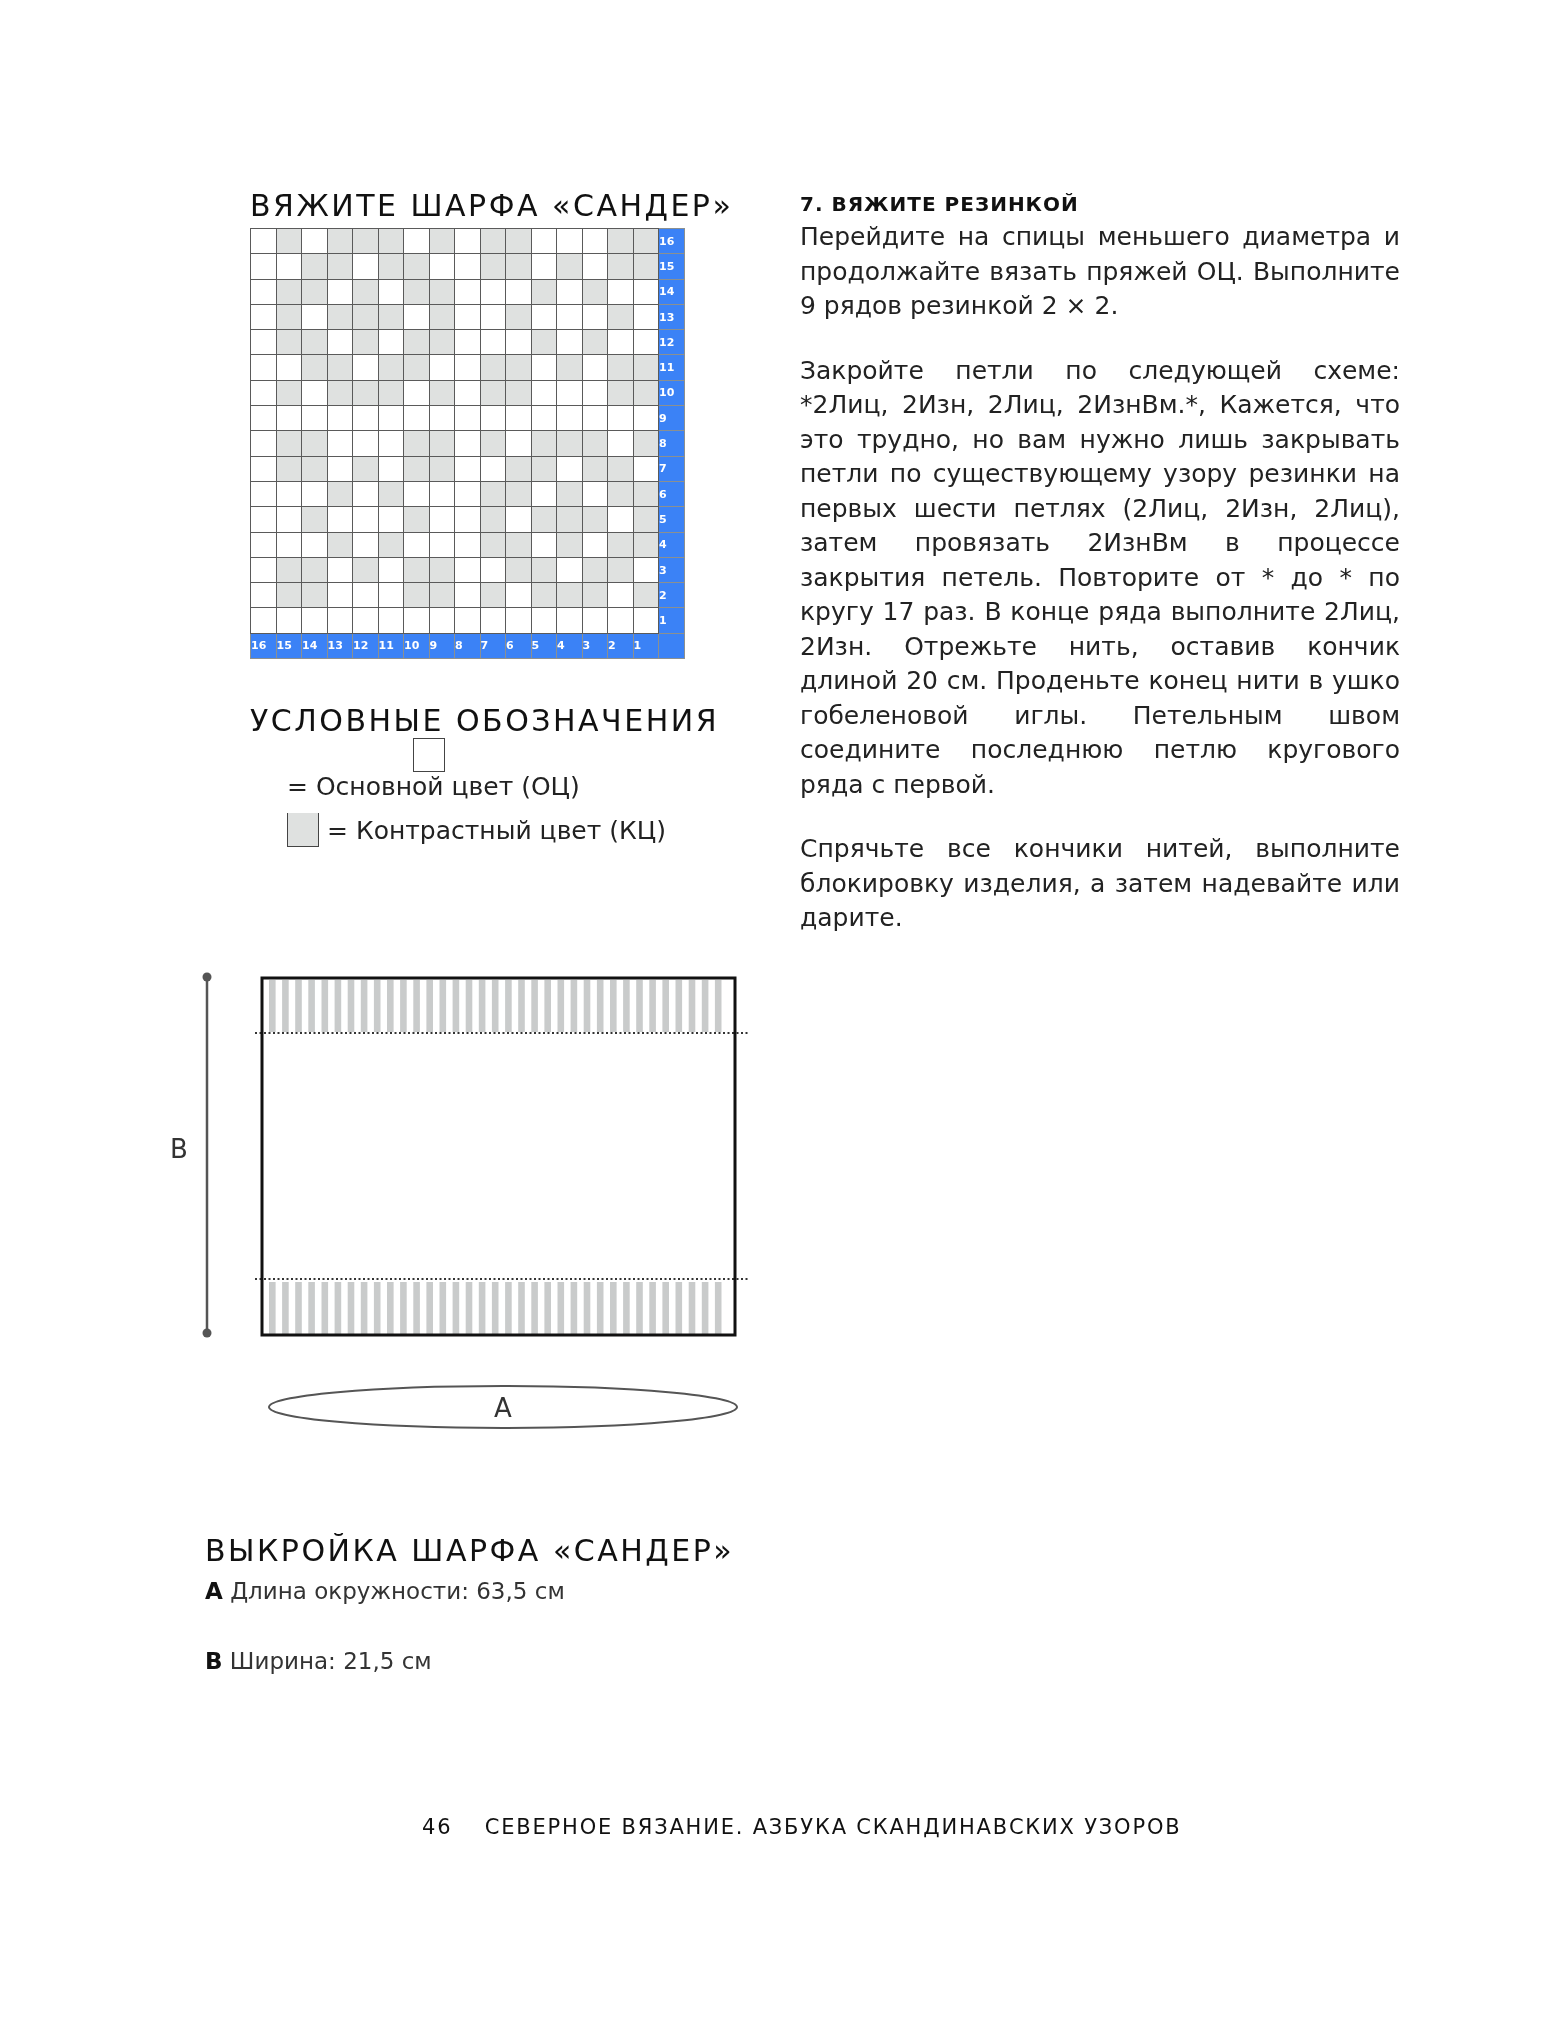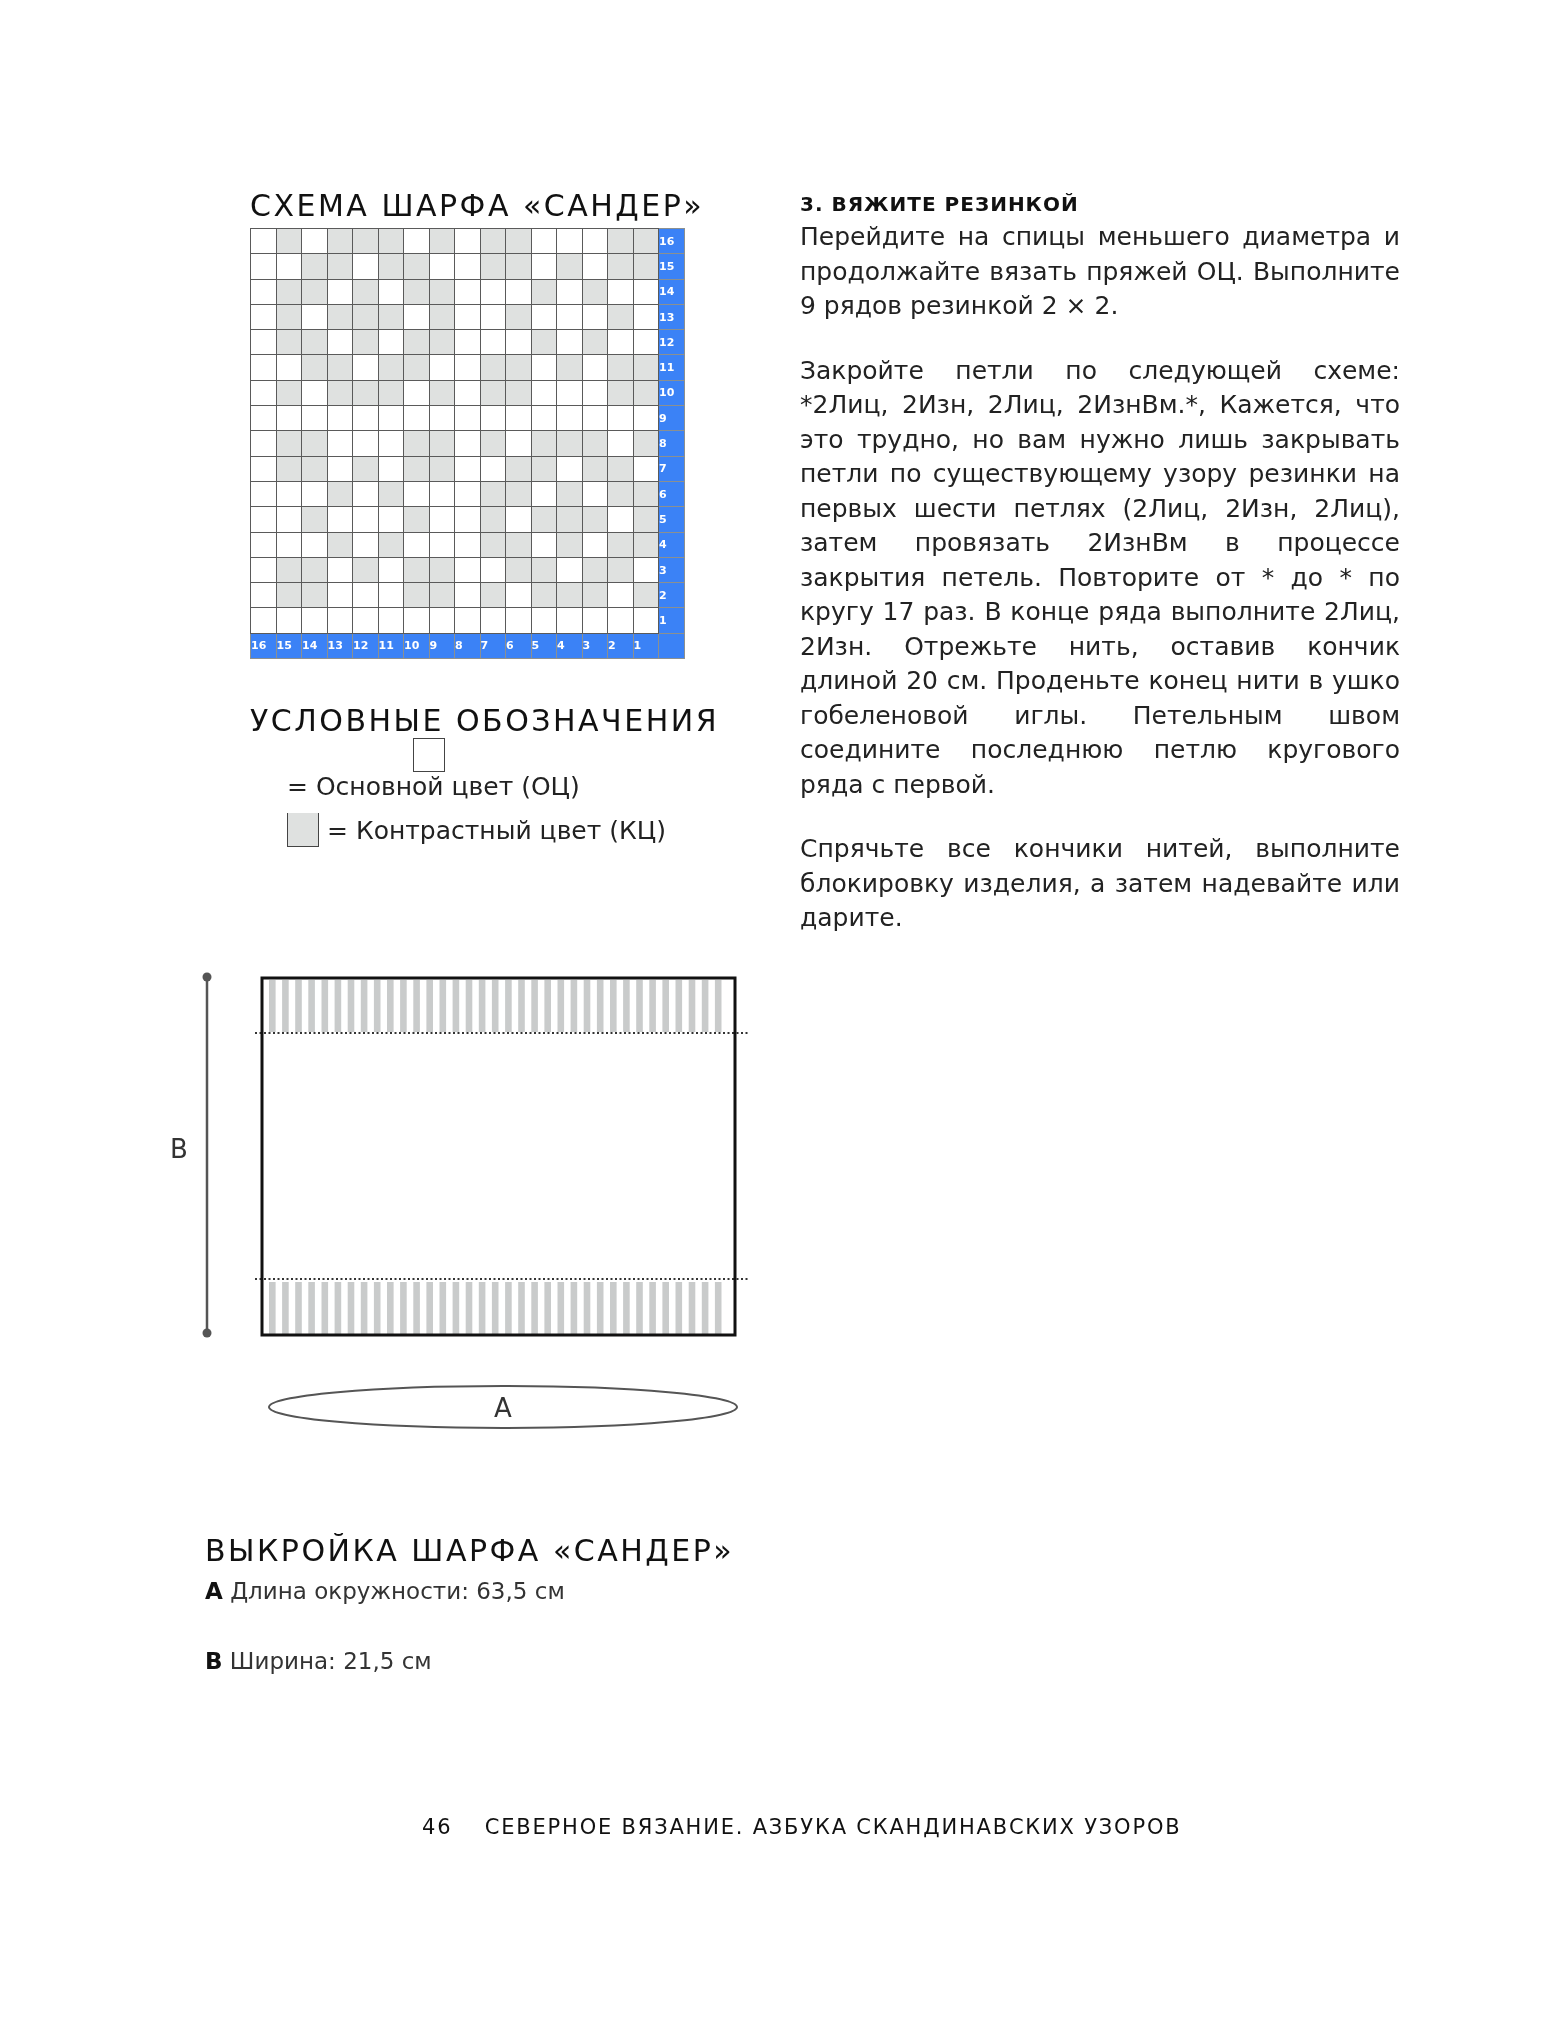--- a/index.html
+++ b/index.html
@@ -37,21 +37,21 @@
   .meas { left:205px; font-size:23px; color:#333; white-space:nowrap; }
   .meas b { color:#111; }
   #meas-a { top:1578px; }
   #meas-b { top:1648px; }
   #footer { left:422px; top:1815px; font-size:21px; letter-spacing:1.8px; color:#111; white-space:nowrap; }
   #footer .pg { margin-right:24px; }
 </style>
 </head>
 <body>
 
-<div id="chart-title" class="abs title-caps">СХЕМА ШАРФА «САНДЕР»</div>
+<div id="chart-title" class="abs title-caps">ВЯЖИТЕ ШАРФА «САНДЕР»</div>
 
 <div id="chart-grid" class="abs">
   <table>
       <tbody id="chart-body">
         <tr>
           <td class="c0"></td>
           <td class="c1"></td>
           <td class="c0"></td>
           <td class="c1"></td>
           <td class="c1"></td>
@@ -381,21 +381,21 @@
   <span class="legend-swatch"></span>
   <span>= Основной цвет (ОЦ)</span>
 </div>
 <div id="legend-row-contrast" class="abs legend-row">
   <span class="legend-swatch"></span>
   <span>= Контрастный цвет (КЦ)</span>
 </div>
 
 <div id="right-col" class="abs">
   <div class="sec">
-    <h3 class="sec-head">3. ВЯЖИТЕ РЕЗИНКОЙ</h3>
+    <h3 class="sec-head">7. ВЯЖИТЕ РЕЗИНКОЙ</h3>
     <p class="sec-body">Перейдите на спицы меньшего диаметра и про­должайте вязать пряжей ОЦ. Выполните 9 ря­дов резинкой 2 × 2.</p>
   </div>
   <div class="sec">
     <p class="sec-body">Закройте петли по следующей схеме: *2Лиц, 2Изн, 2Лиц, 2ИзнВм.*, Кажется, что это трудно, но вам нужно лишь закрывать петли по суще­ствующему узору резинки на первых шести пет­лях (2Лиц, 2Изн, 2Лиц), затем провязать 2ИзнВм в процессе закрытия петель. Повторите от * до * по кругу 17 раз. В конце ряда выполните 2Лиц, 2Изн. Отрежьте нить, оставив кончик длиной 20 см. Проденьте конец нити в ушко гобелено­вой иглы. Петельным швом соедините послед­нюю петлю кругового ряда с первой.</p>
   </div>
   <div class="sec">
     <p class="sec-body">Спрячьте все кончики нитей, выполните блоки­ровку изделия, а затем надевайте или дарите.</p>
   </div>
 </div>
 

